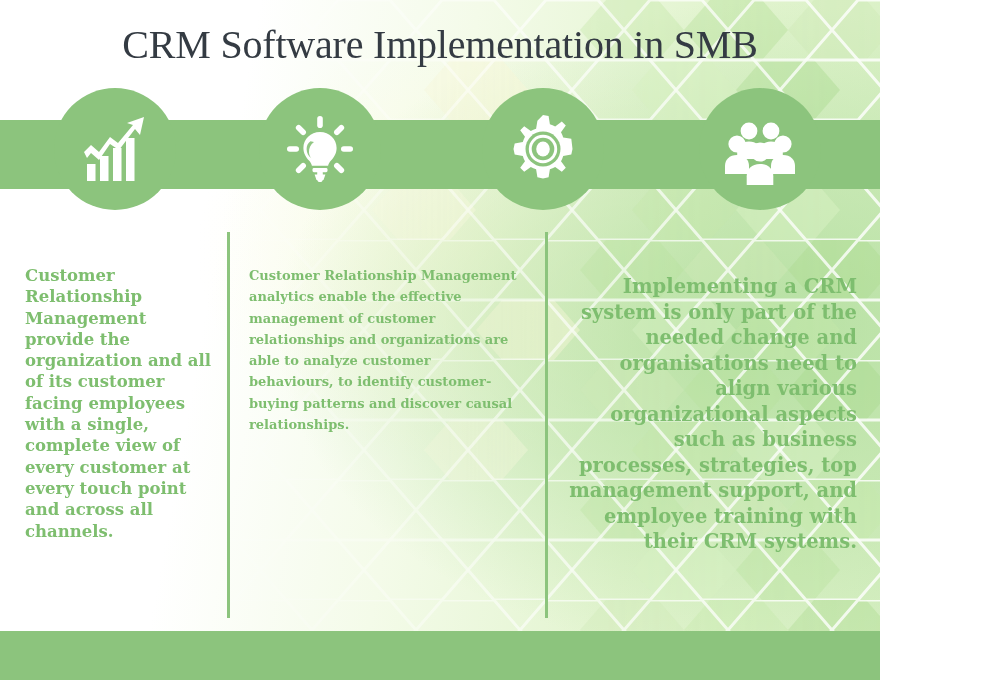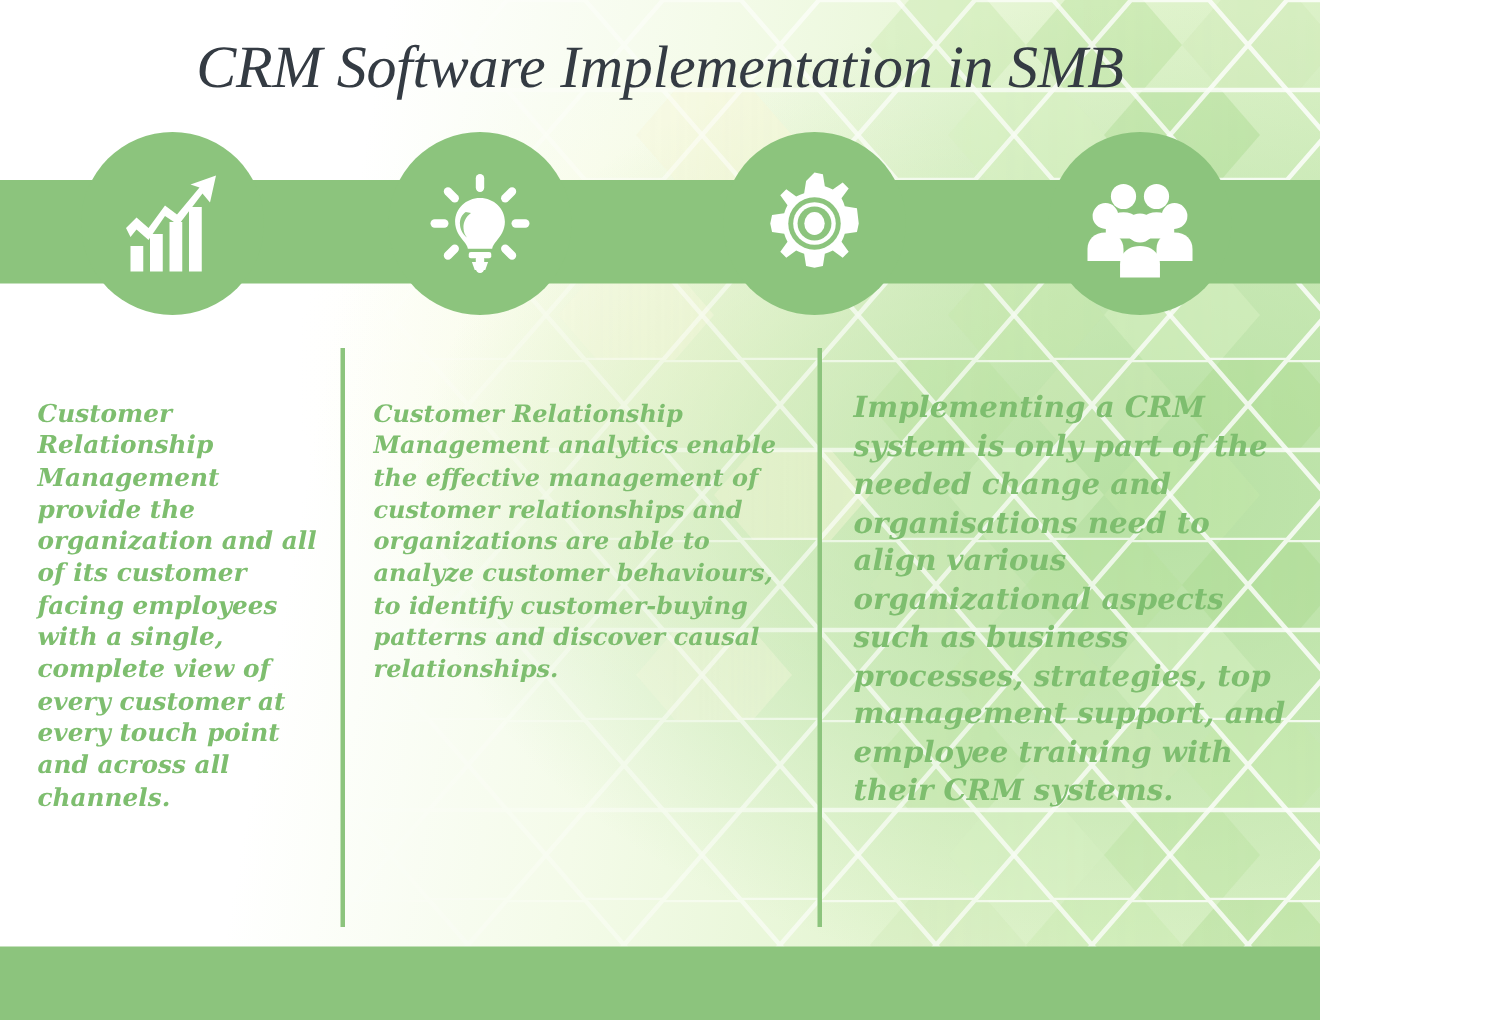--- a/index.html
+++ b/index.html
@@ -17,21 +17,20 @@
   }
 
   
   #artboard {
     position: absolute;
     left: 0; top: 0;
     width: 880px;
     height: 680px;
     overflow: hidden;
     background: #ffffff;
-    font-style: italic;
   }
   .hexlayer {
     position: absolute;
     left: 0; top: 0;
     width: 880px;
     height: 680px;
   }
   .wash {
     position: absolute;
     left: 0; top: 0;
@@ -103,29 +102,30 @@
     left: 25px;
     top: 245px;
     width: 188px;
     font-size: 16.5px;
     line-height: 21.3px;
   }
   #col2 {
     left: 249px;
     top: 245px;
     width: 270px;
-    font-size: 16px;
+    font-size: 13px;
     line-height: 21.3px;
   }
   #col3 {
     left: 569px;
-    top: 239px;
+    top: 254px;
     width: 288px;
     font-size: 19.5px;
     line-height: 25.5px;
+    text-align: right;
   }
 
   
   #footer {
     position: absolute;
     left: 0;
     top: 631px;
     width: 880px;
     height: 49px;
     background: #8cc47d;

